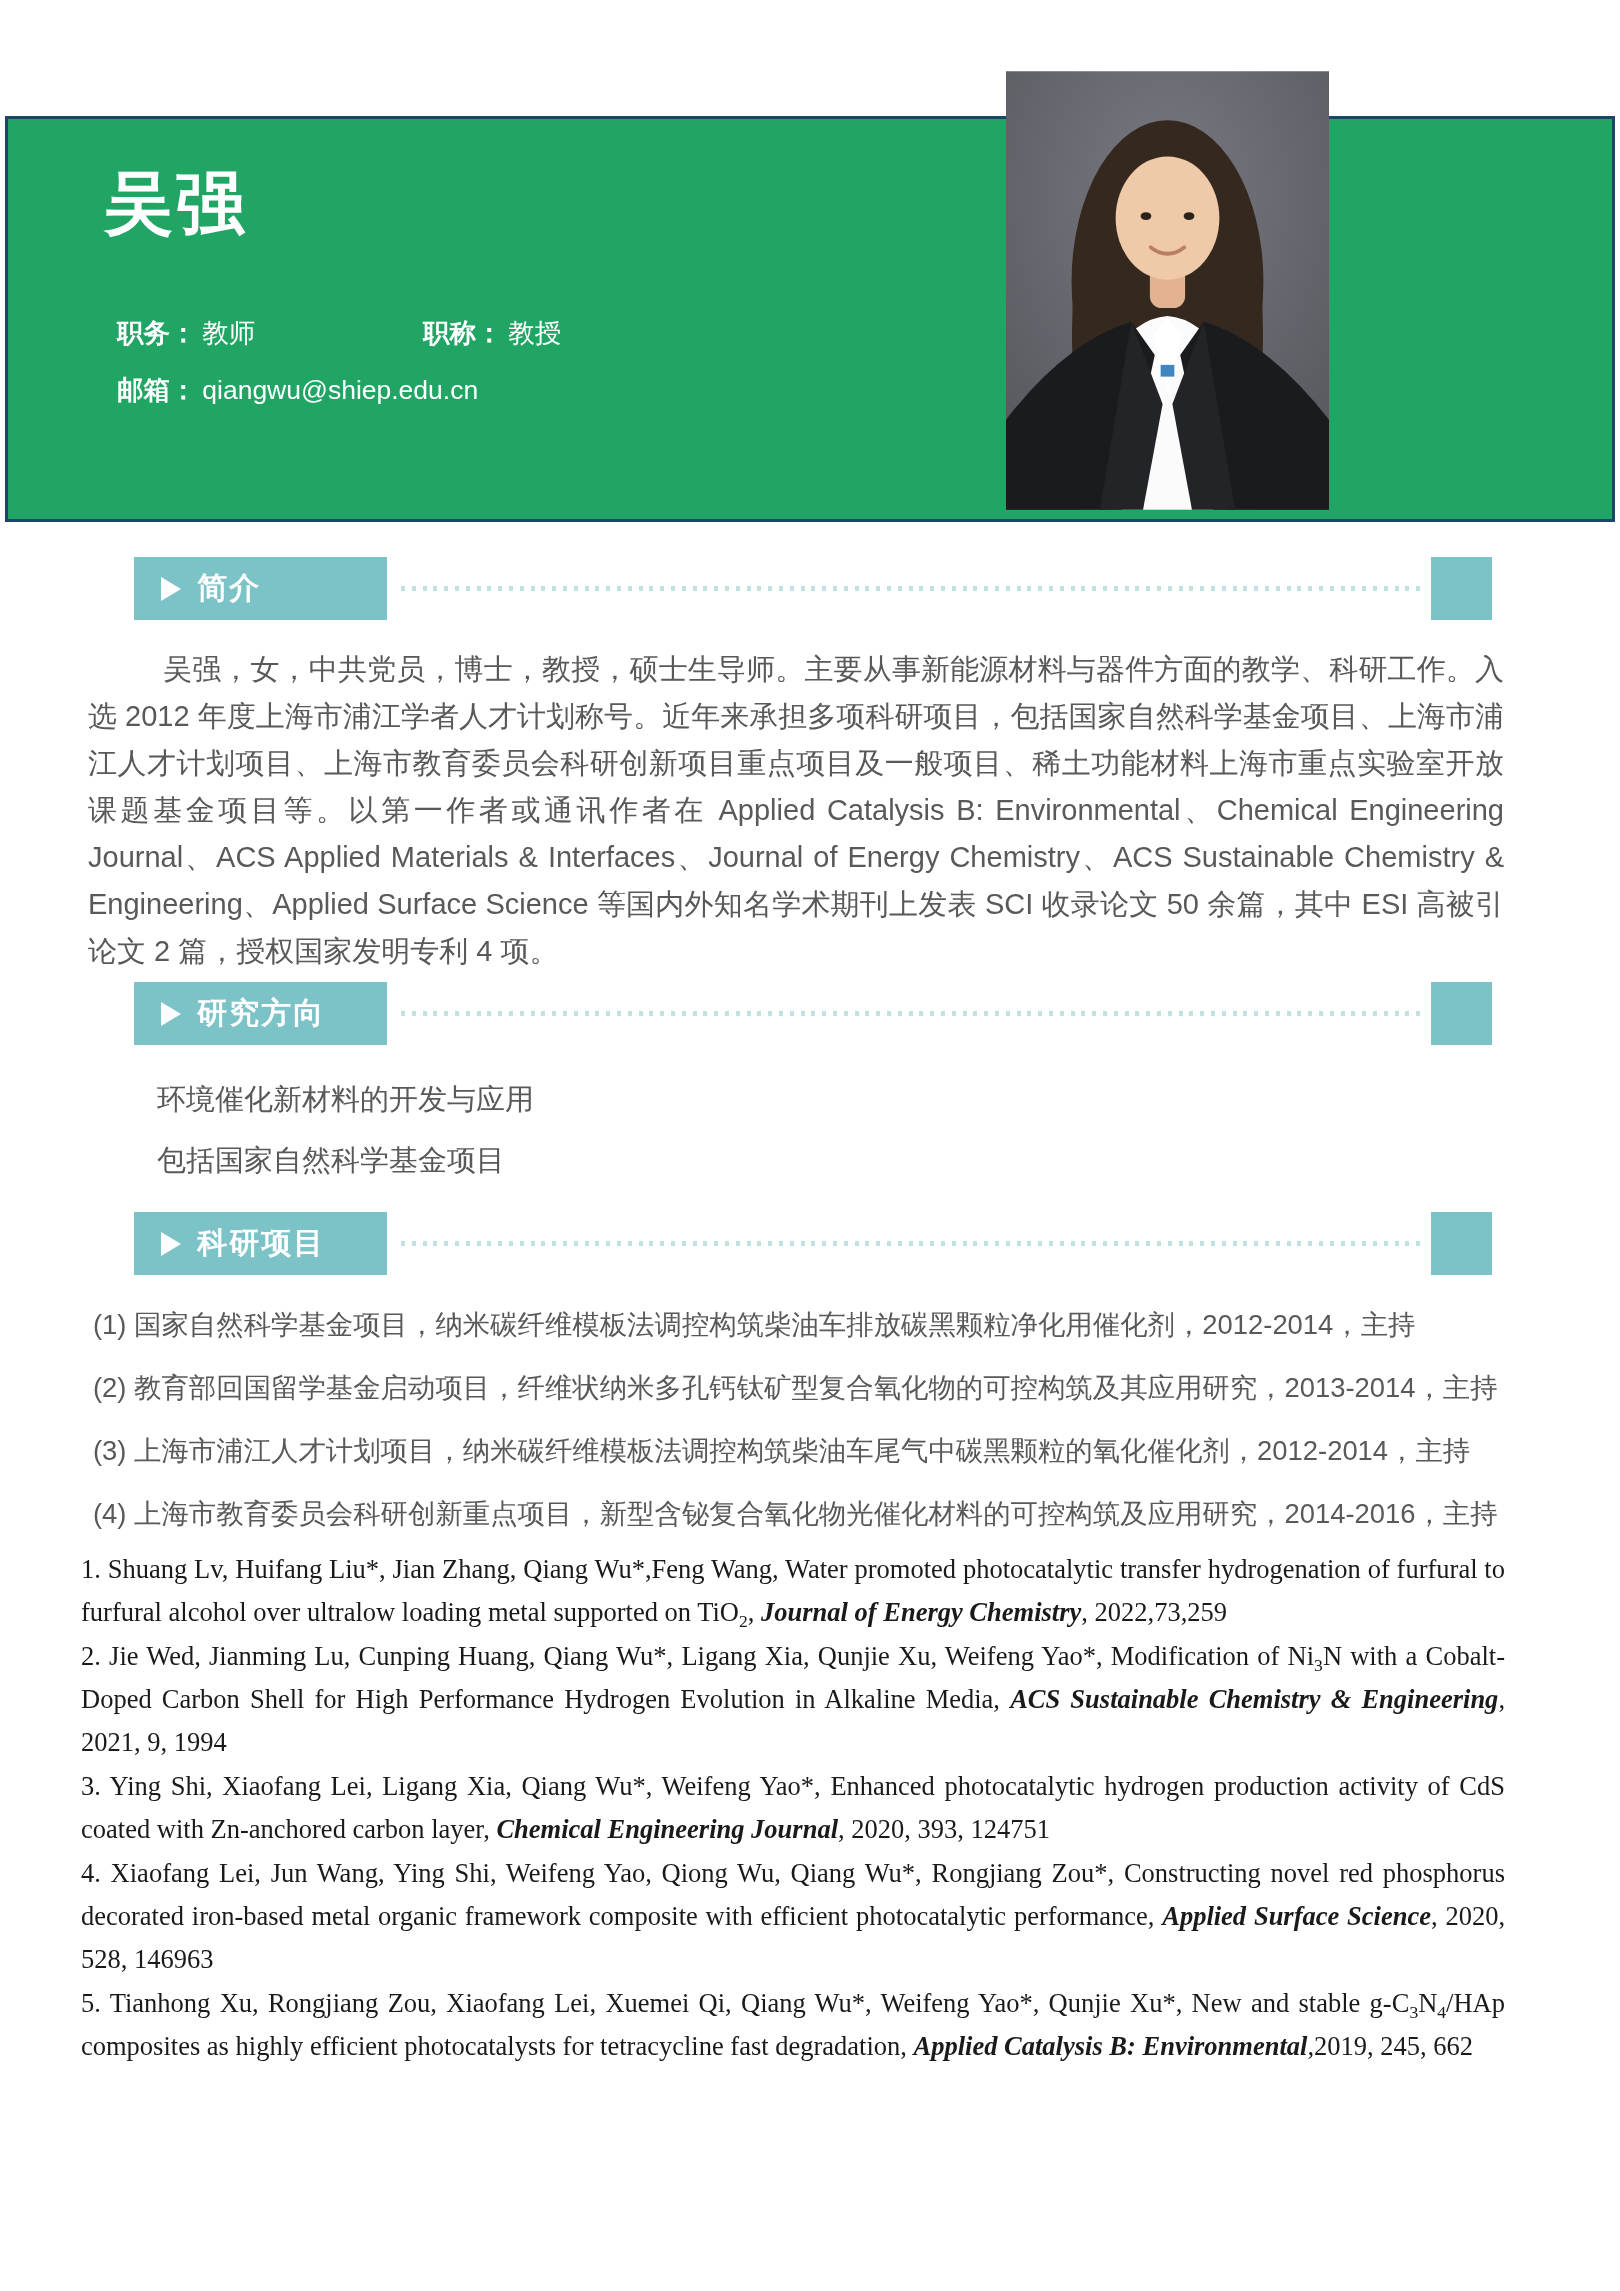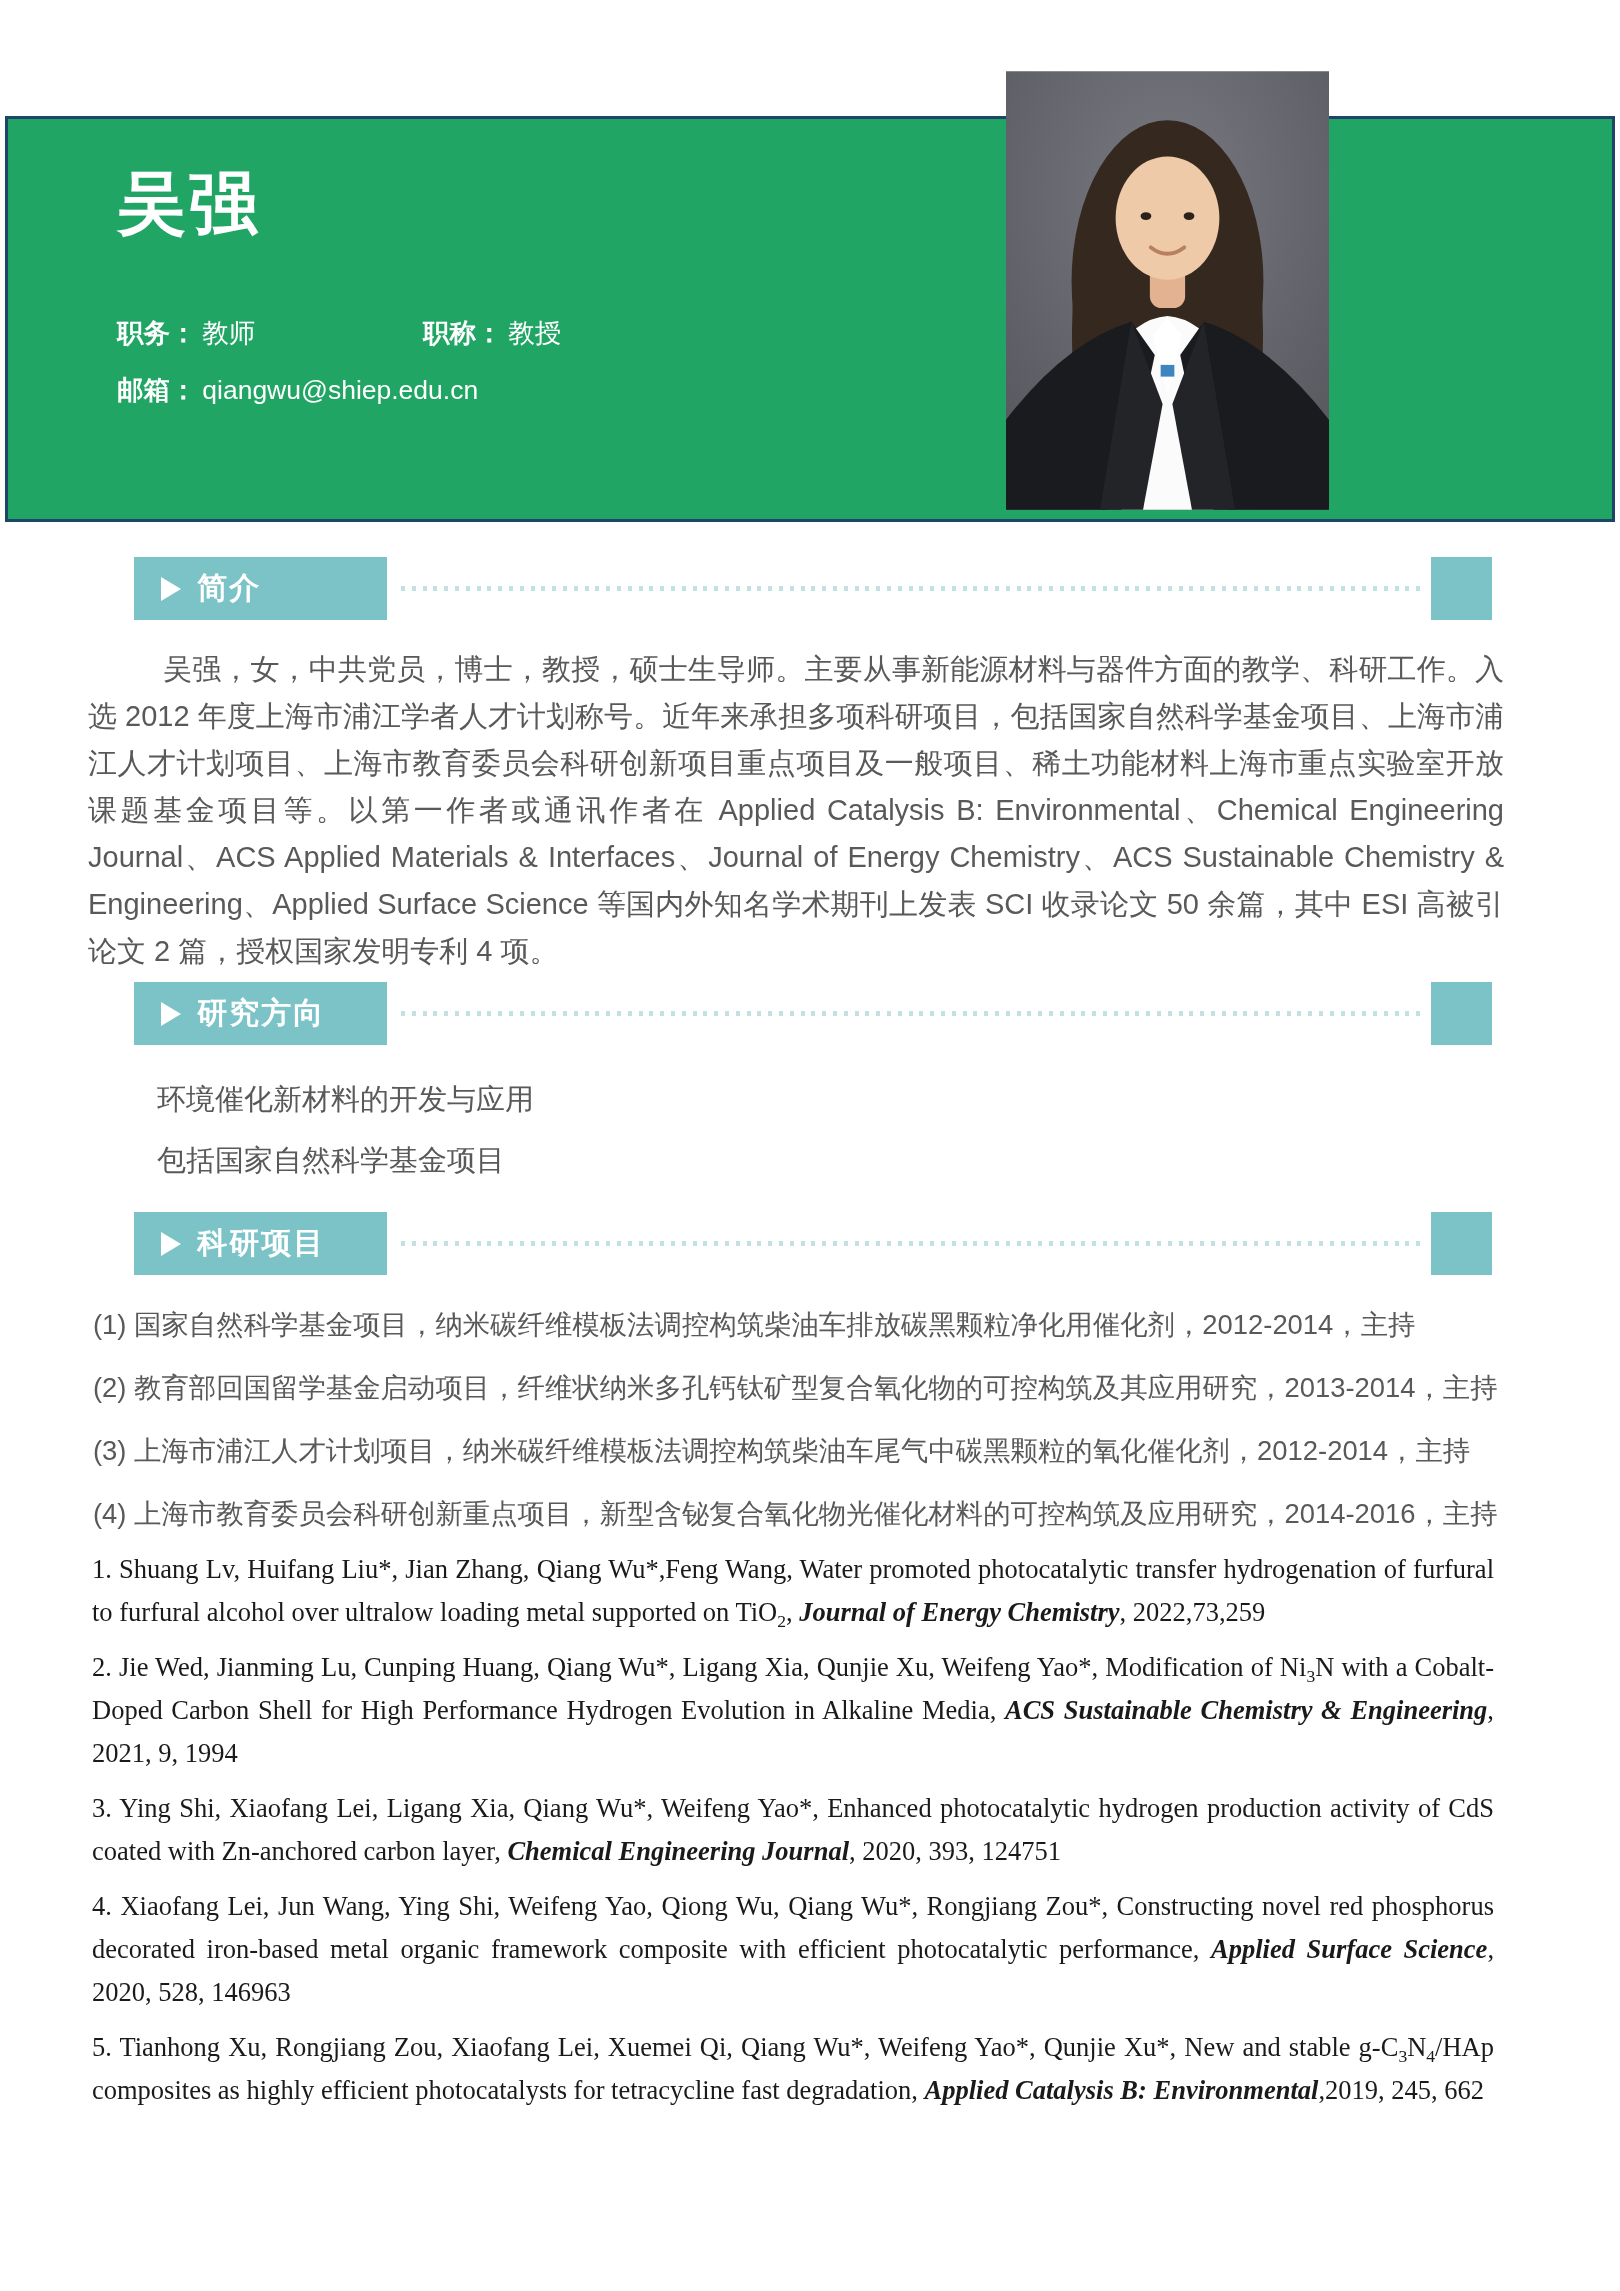--- a/index.html
+++ b/index.html
@@ -23,21 +23,21 @@
   }
 
   
   .band{
     position:absolute;left:4.9px;top:116px;
     width:1610px;height:406px;
     background:var(--band-green,#21a565);
     border:3.9px solid var(--band-border,#1d4568);
   }
   .band .name{
-    position:absolute;left:109px;top:47px;
+    position:absolute;left:96px;top:47px;
     font-size:69px;font-weight:700;color:#fff;
     letter-spacing:2.9px;line-height:1.1;margin:0;
   }
   .band .info{
     position:absolute;left:109px;top:196px;
     display:grid;grid-template-columns:306px auto;
     row-gap:20.6px;column-gap:0;
     font-size:26.5px;color:#fff;white-space:nowrap;
   }
   .band .info b{font-weight:700;margin-right:5.9px;}
@@ -79,21 +79,21 @@
   .research-list{margin:23.5px 116px 0 157px;font-size:29px;color:var(--body-text,#595959);}
   .research-list p{margin:0;line-height:61px;}
   .project-list{margin:17.6px 108px 0 93px;font-size:27.4px;color:var(--body-text,#595959);}
   .project-list p{margin:0;line-height:63px;white-space:nowrap;}
   .pub-list{
     margin:13.7px 114px 0 80px;
     font-family:"Liberation Serif","DejaVu Serif",serif;
     font-size:26.5px;line-height:43px;color:var(--pub-text,#1a1a1a);
     text-align:justify;
   }
-  .pub-list p{margin:12px;}
+  .pub-list p{margin:1px;}
   .pub-list .journal{font-weight:700;font-style:italic;}
   .pub-list sub{font-size:17.6px;line-height:0;}
 </style>
 </head>
 <body>
 
 <div class="page">
 
   <div class="band">
     <h1 class="name">吴强</h1>

